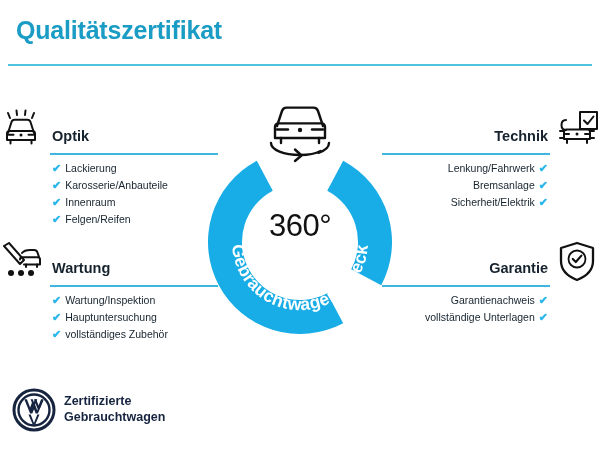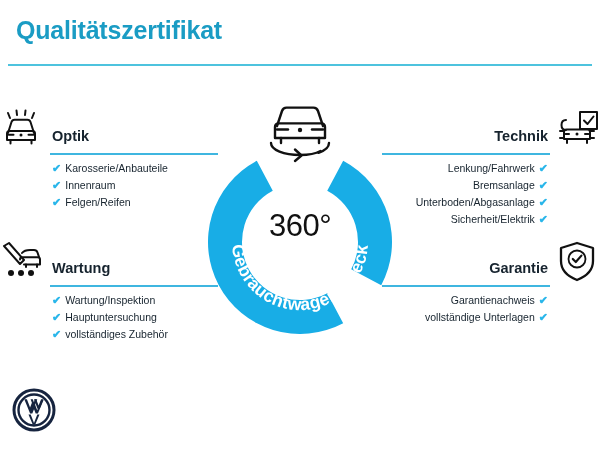--- a/index.html
+++ b/index.html
@@ -187,20 +187,21 @@
             <path d="M8.5 26.8 L13.5 26.8"></path>
             <path d="M28.5 26.8 L33.5 26.8"></path>
           </g>
           <circle cx="21" cy="27" r="1.5" fill="#111111"></circle>
         </svg>
       </span>
       <span class="sec-title">Optik</span>
       <span class="sec-rule"></span>
     </div>
     <ul class="sec-list">
+      <li><span class="chk">✔</span><span>Lackierung</span></li>
       <li><span class="chk">✔</span><span>Karosserie/Anbauteile</span></li>
       <li><span class="chk">✔</span><span>Innenraum</span></li>
       <li><span class="chk">✔</span><span>Felgen/Reifen</span></li>
     </ul>
   </div>
 
   <div class="block block-left block-wartung">
     <div class="block-head">
       <span class="sec-icon">
         <svg viewBox="0 0 46 46" width="46" height="46">
@@ -246,21 +247,20 @@
           </g>
           <circle cx="23" cy="26" r="1.5" fill="#111111"></circle>
         </svg>
       </span>
       <span class="sec-title">Technik</span>
       <span class="sec-rule"></span>
     </div>
     <ul class="sec-list">
       <li><span>Lenkung/Fahrwerk</span><span class="chk">✔</span></li>
       <li><span>Bremsanlage</span><span class="chk">✔</span></li>
-      <li><span>Unterboden/Abgasanlage</span><span class="chk">✔</span></li>
       <li><span>Sicherheit/Elektrik</span><span class="chk">✔</span></li>
     </ul>
   </div>
 
   <div class="block block-right block-garantie">
     <div class="block-head">
       <span class="sec-icon">
         <svg viewBox="0 0 46 46" width="46" height="46">
           <g fill="none" stroke="#111111" stroke-width="2.3" stroke-linecap="round" stroke-linejoin="round">
             <path d="M23 3 L39 8 L39 21 C39 30 32 36.5 23 40 C14 36.5 7 30 7 21 L7 8 Z"></path>
@@ -326,15 +326,19 @@
                    L25.5 20.8 Z"></path>
           <path d="M12.6 11.2 L14.9 11.2 L18.1 19.6 L19.9 14.8 L18.6 11.2 L20.8 11.2
                    L21.9 14.2 L23.1 11.2 L25.3 11.2 L23.1 16.7 L25.2 22.3 L29.4 11.9
                    L31.6 11.9 L25.9 25.6 L23.7 25.6 L22 21.2 L20.3 25.6 L18.1 25.6
                    L12.6 12.1 Z"></path>
           <path d="M16.5 26.6 L18.7 26.6 L22 34.9 L25.3 26.6 L27.5 26.6 L23.2 36.8
                    L20.8 36.8 Z"></path>
         </g>
       </svg>
     </span>
+    <span class="footer-text">
+      <span>Zertifizierte</span><br>
+      <span>Gebrauchtwagen</span>
+    </span>
   </div>
 
 </div>
 
 </body></html>

